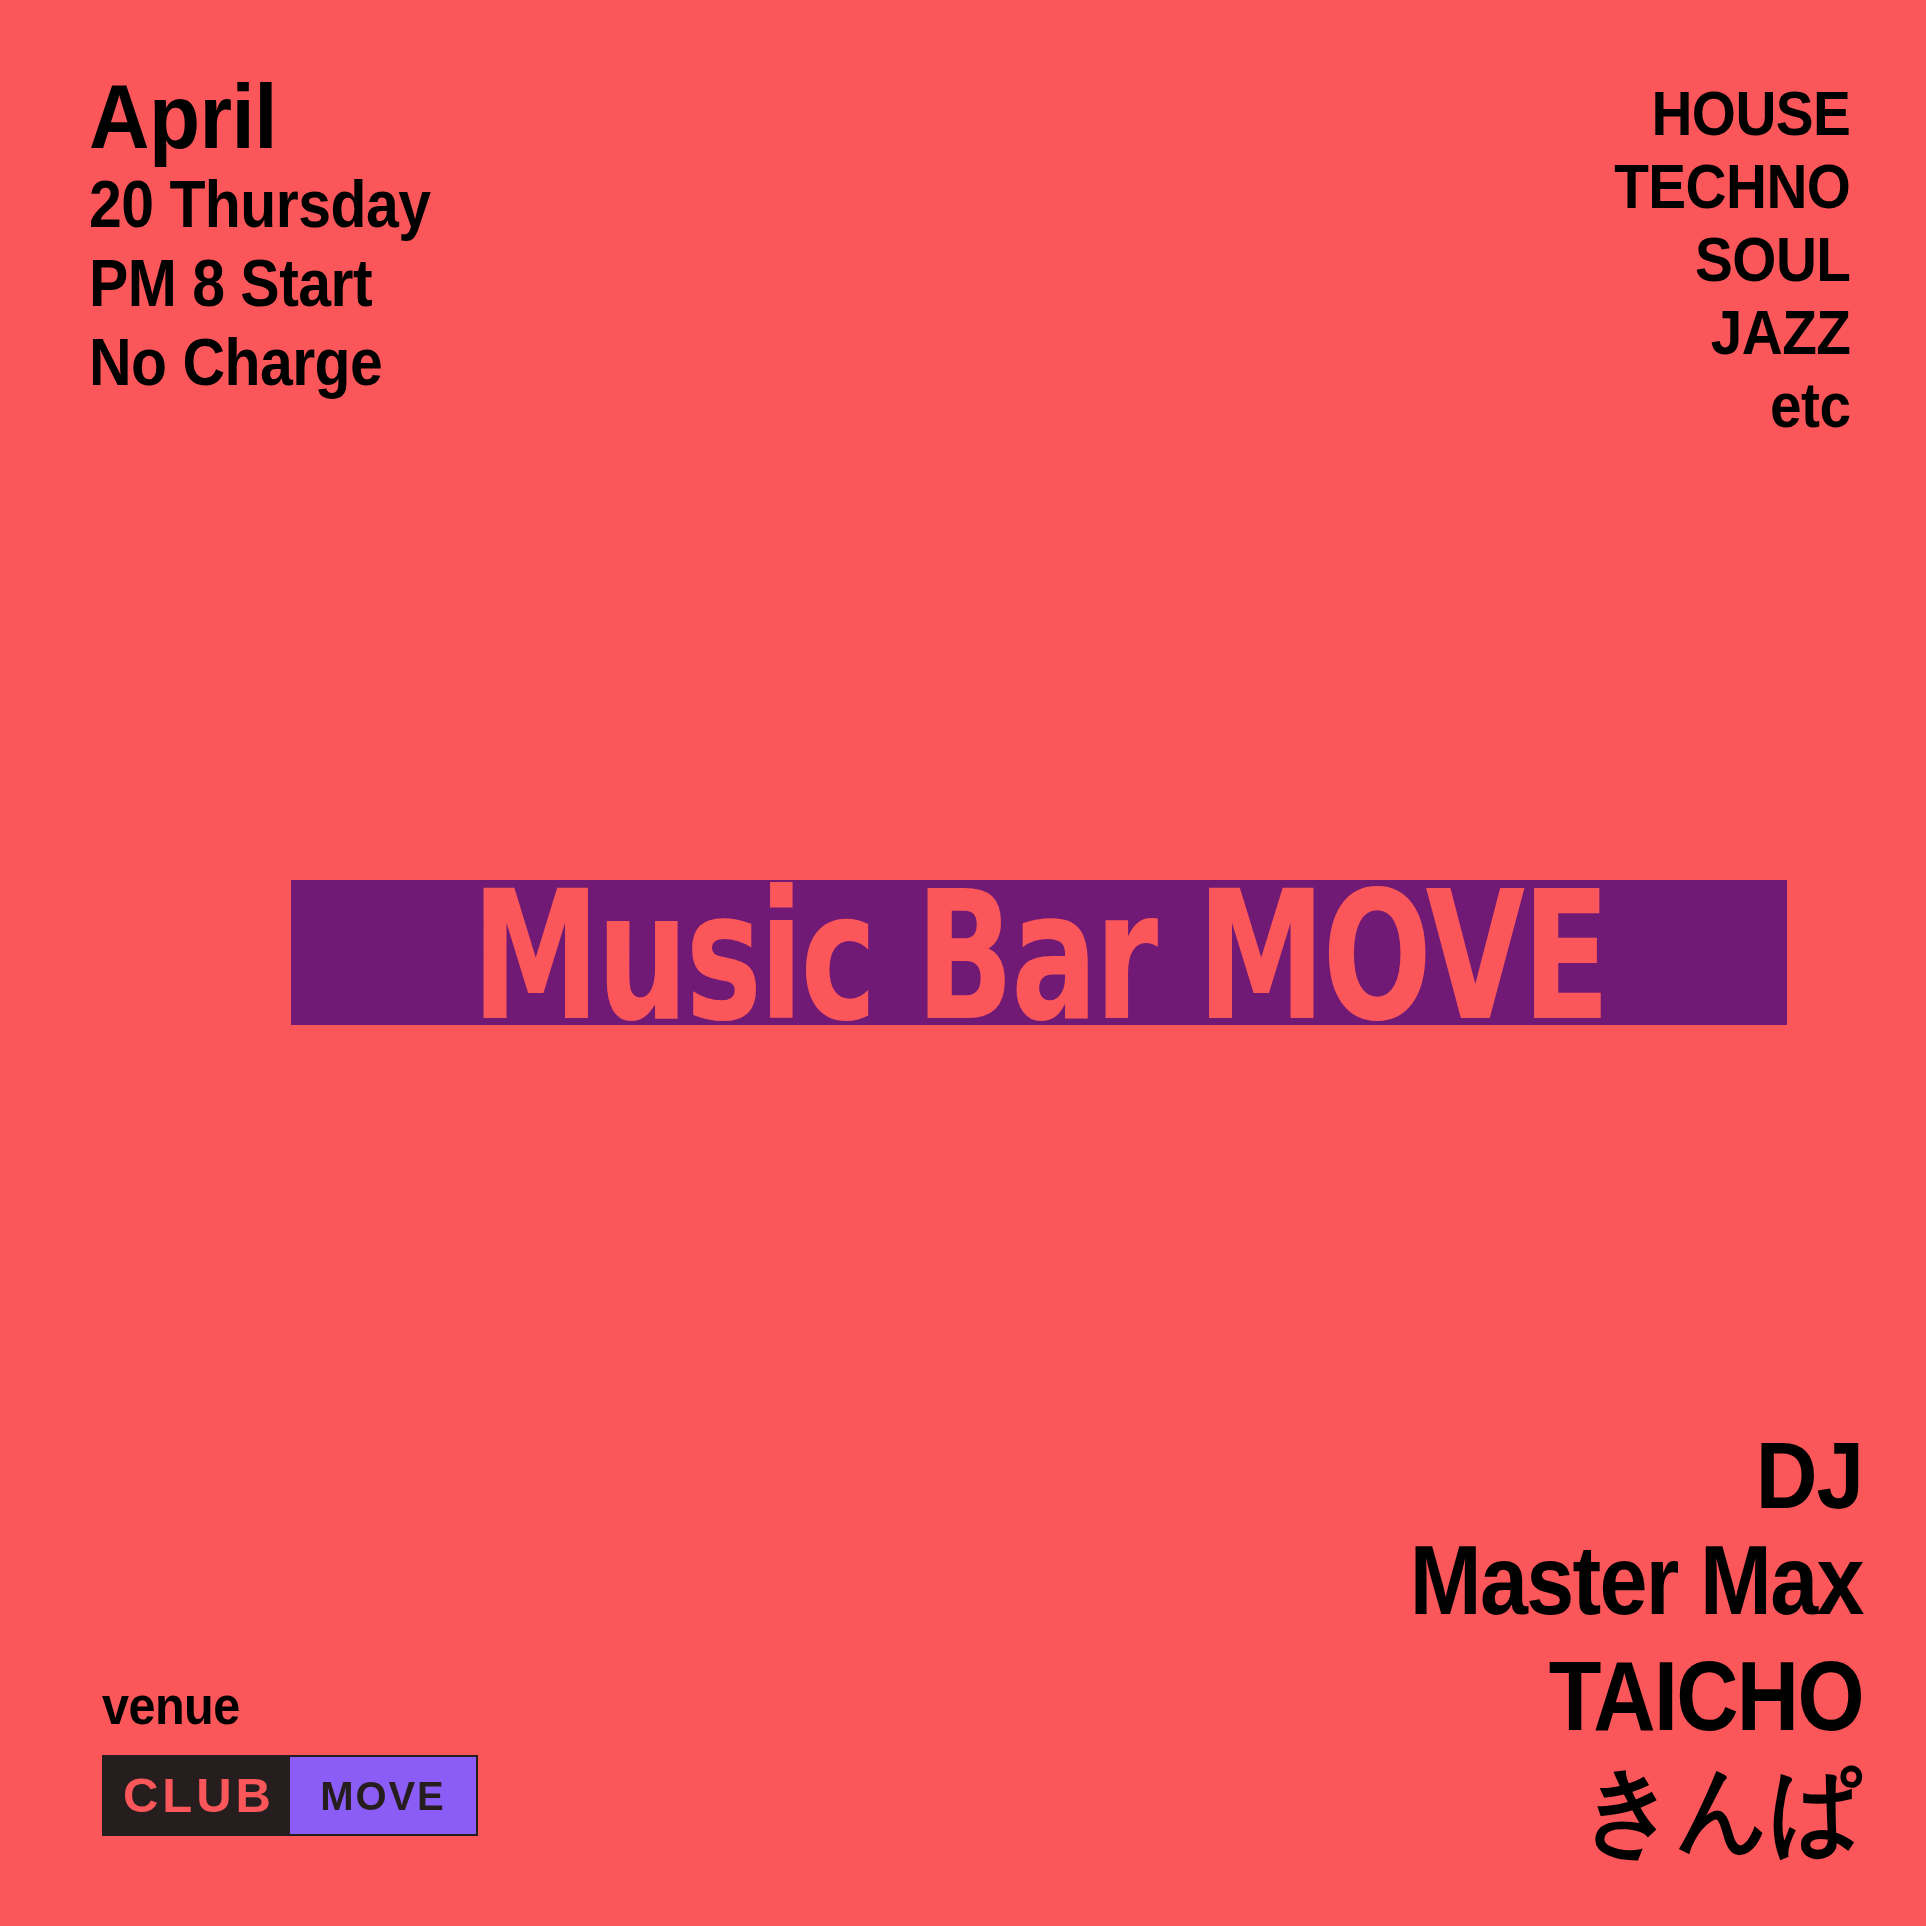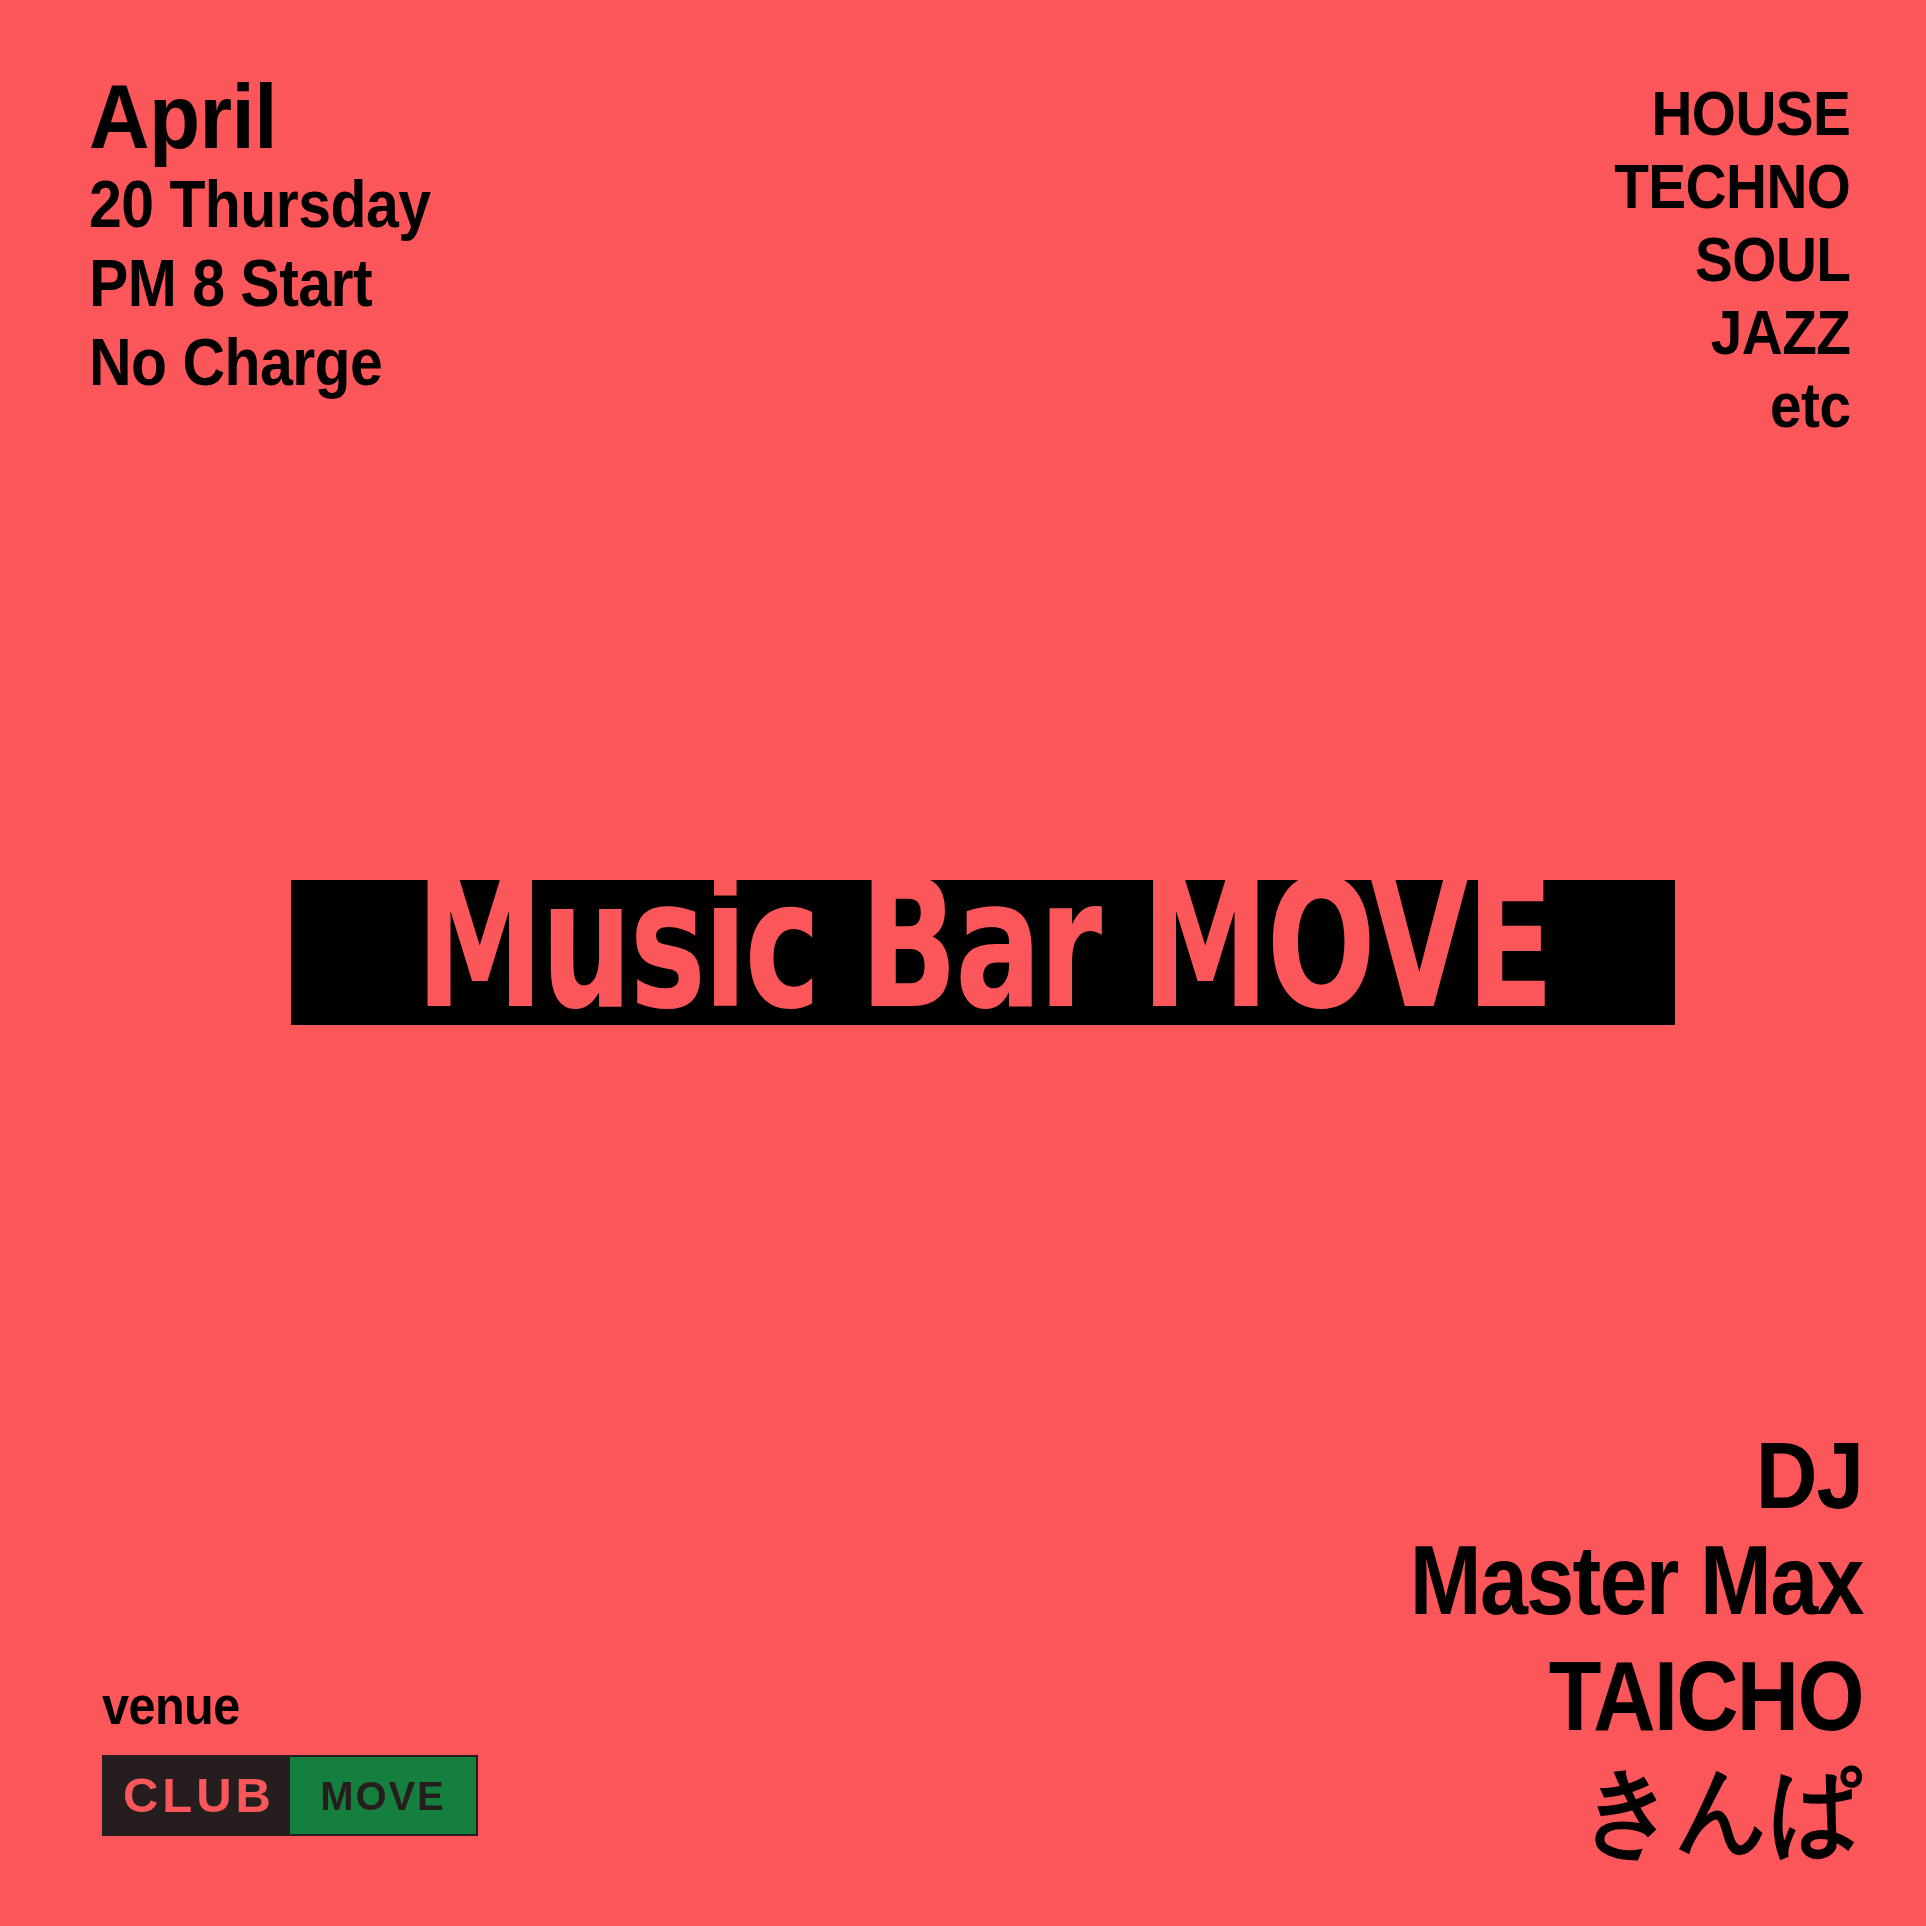--- a/index.html
+++ b/index.html
@@ -59,25 +59,25 @@
     transform: scaleX(0.9);
     transform-origin: right center;
     white-space: nowrap;
   }
 
   
   #title-banner {
     position: absolute;
     left: 291px;
     top: 880px;
-    width: 1384px;
+    width: 1496px;
     height: 145px;
-    background: #000000;
-    display: flex;
-    align-items: flex-start;
+    background: #701a75;
+    display: flex;
+    align-items: flex-end;
     justify-content: center;
     overflow: hidden;
   }
   #title-text {
     font-family: "DejaVu Sans", sans-serif;
     font-size: 175px;
     font-weight: 700;
     color: #fb5659;
     line-height: 0.74;
     letter-spacing: -3.9px;
@@ -155,21 +155,21 @@
     color: #fb5659;
     font-size: 49px;
     font-weight: 700;
     letter-spacing: 3.9px;
     line-height: 1;
     transform: translateX(1.9px);
     white-space: nowrap;
   }
   #move-half {
     flex: 1 1 50%;
-    background: #15803d;
+    background: #8b5cf6;
     display: flex;
     align-items: center;
     justify-content: center;
   }
   #move-word {
     color: #261e1e;
     font-size: 40px;
     font-weight: 700;
     letter-spacing: 1.9px;
     line-height: 1;

